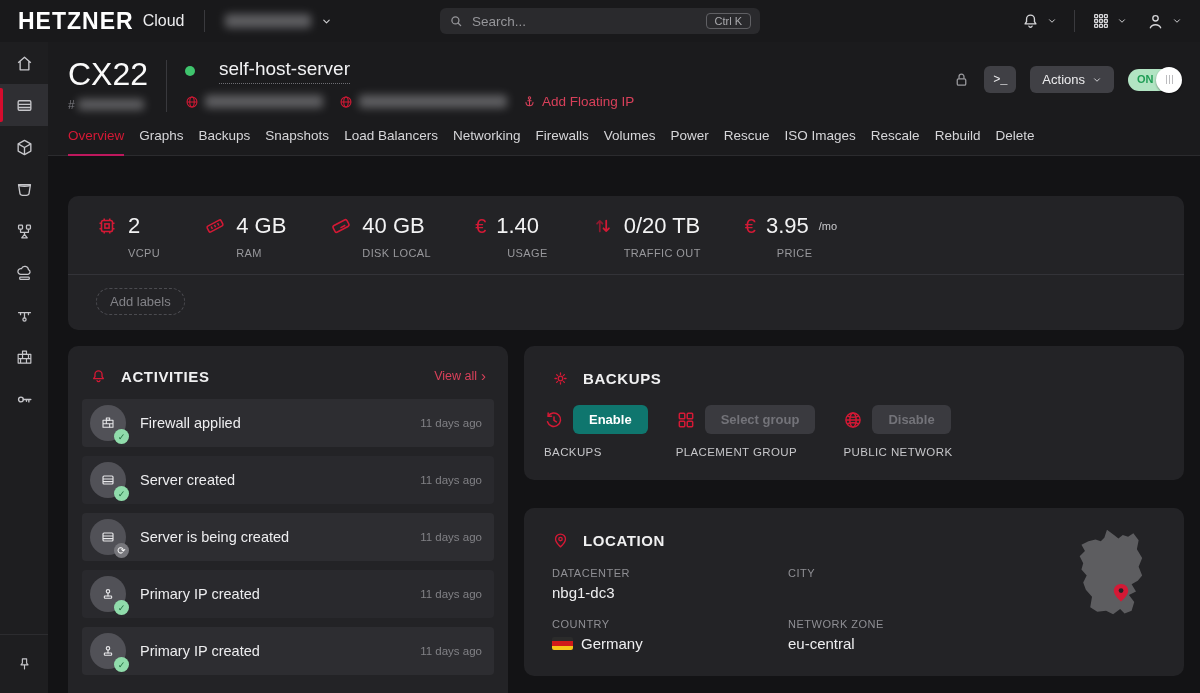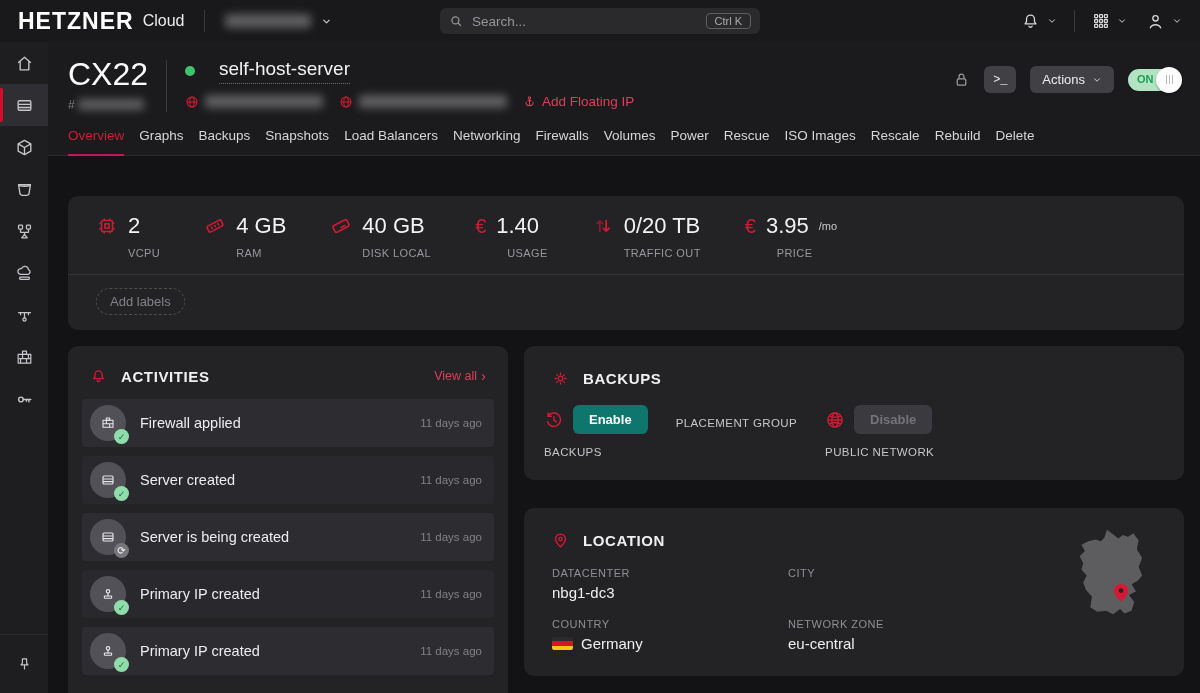--- a/index.html
+++ b/index.html
@@ -563,20 +563,31 @@
                     <path d="M5 7.5A8 8 0 1 1 4.2 14"></path>
                     <path d="M5 3.5v4h4"></path>
                     <path d="M12 8.5v4l2.8 1.8"></path>
                   </svg>
                 </span>
               <button class="btn-primary">Enable</button>
             </div>
             <div class="opt-label">BACKUPS</div>
           </div>
           <div class="opt">
+            <div class="opt-top">
+              <span>
+                  <svg width="20" height="20" viewBox="0 0 24 24" fill="none" stroke="currentColor" stroke-width="1.8">
+                    <rect x="4" y="4" width="6.5" height="6.5" rx="1"></rect>
+                    <rect x="13.5" y="4" width="6.5" height="6.5" rx="1"></rect>
+                    <rect x="4" y="13.5" width="6.5" height="6.5" rx="1"></rect>
+                    <rect x="13.5" y="13.5" width="6.5" height="6.5" rx="1"></rect>
+                  </svg>
+                </span>
+              <button class="btn-disabled">Select group</button>
+            </div>
             <div class="opt-label">PLACEMENT GROUP</div>
           </div>
           <div class="opt">
             <div class="opt-top">
               <span>
                   <svg width="20" height="20" viewBox="0 0 24 24" fill="none" stroke="currentColor" stroke-width="1.7">
                     <circle cx="12" cy="12" r="8.5"></circle>
                     <ellipse cx="12" cy="12" rx="3.8" ry="8.5"></ellipse>
                     <path d="M3.5 12h17M5 7.2c3 2 11 2 14 0M5 16.8c3-2 11-2 14 0"></path>
                   </svg>

